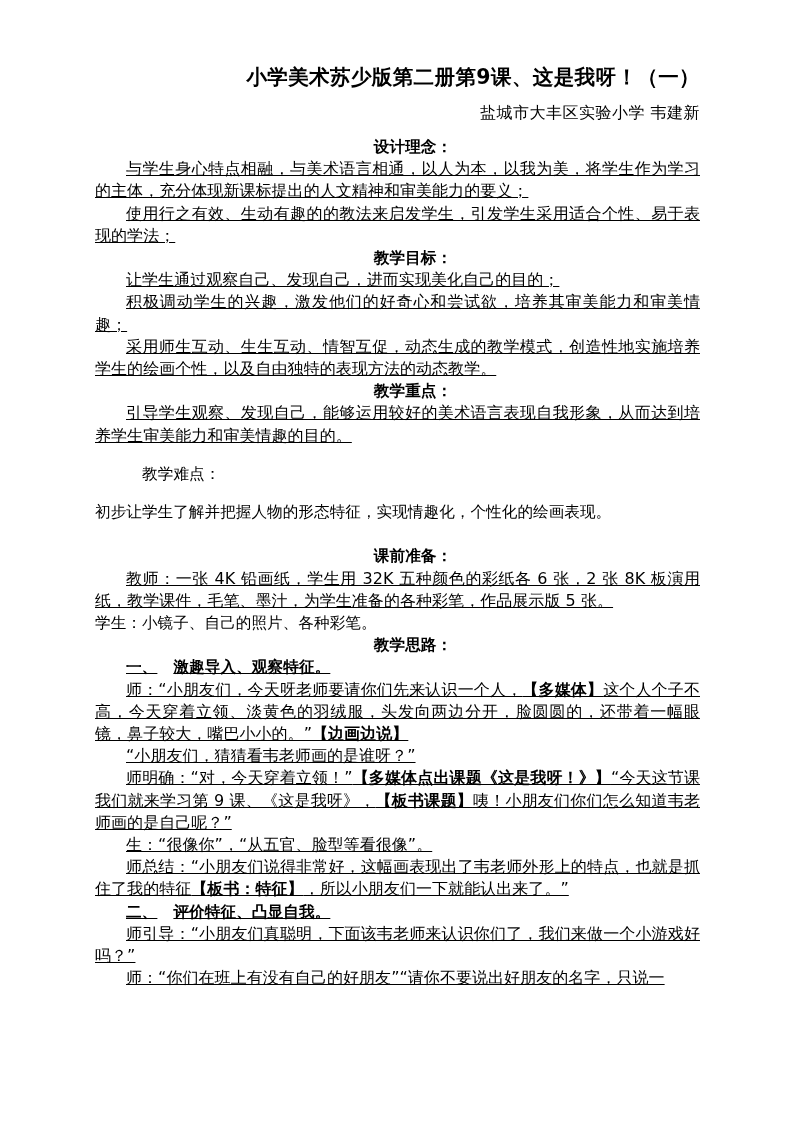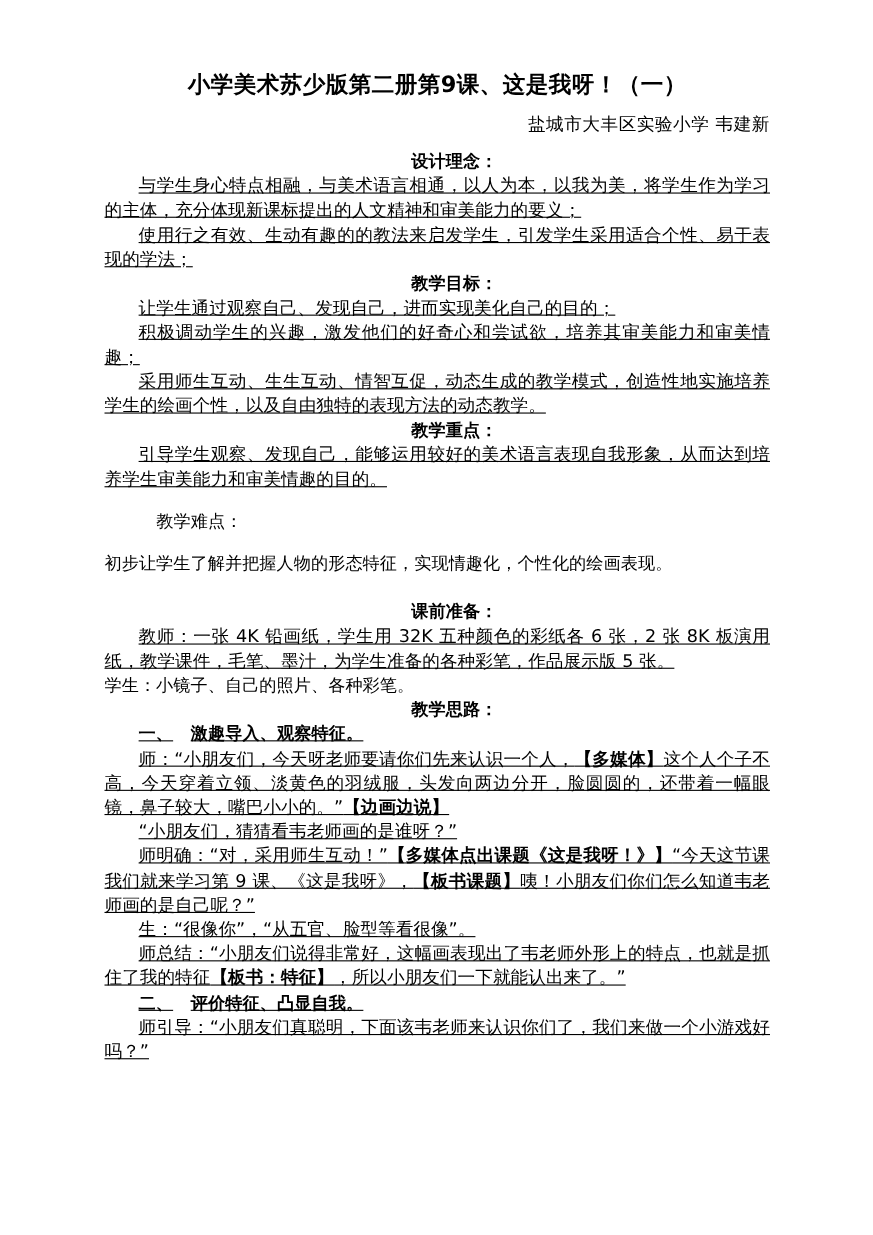--- a/index.html
+++ b/index.html
@@ -16,21 +16,21 @@
   }
   .page {
     position: relative;
     width: 794px;
     height: 1123px;
     background: #ffffff;
     box-sizing: border-box;
     padding: 62px 94px 0 95px;
   }
   .doc-title {
-    text-align: center;
+    text-align: right;
     font-weight: bold;
     font-size: 20.5px;
     line-height: 30px;
     letter-spacing: 0.4px;
     margin: 0 0 6px 0;
     white-space: nowrap;
   }
   .doc-author {
     text-align: right;
     font-size: 16px;
@@ -121,25 +121,26 @@
   <p class="para-flush">学生：小镜子、自己的照片、各种彩笔。</p>
 
   <div class="section-head">教学思路：</div>
 
   <div class="numbered-head">
     <span>一、</span><span class="gap"></span><span>激趣导入、观察特征。</span>
   </div>
   <div>
       <p class="para"><span>师：“小朋友们，今天呀老师要请你们先来认识一个人，</span><b class="inline">【多媒体】</b><span>这个人个子不高，今天穿着立领、淡黄色的羽绒服，头发向两边分开，脸圆圆的，还带着一幅眼镜，鼻子较大，嘴巴小小的。”</span><b class="inline">【边画边说】</b></p>
       <p class="para"><span>“小朋友们，猜猜看韦老师画的是谁呀？”</span></p>
-      <p class="para"><span>师明确：“对，采用师生互动！”</span><b class="inline">【多媒体点出课题《这是我呀！》】</b><span>“今天这节课我们就来学习第 9 课、《这是我呀》，</span><b class="inline">【板书课题】</b><span>咦！小朋友们你们怎么知道韦老师画的是自己呢？”</span></p>
+      <p class="para"><span>师明确：“对，今天穿着立领！”</span><b class="inline">【多媒体点出课题《这是我呀！》】</b><span>“今天这节课我们就来学习第 9 课、《这是我呀》，</span><b class="inline">【板书课题】</b><span>咦！小朋友们你们怎么知道韦老师画的是自己呢？”</span></p>
       <p class="para"><span>生：“很像你”，“从五官、脸型等看很像”。</span></p>
       <p class="para"><span>师总结：“小朋友们说得非常好，这幅画表现出了韦老师外形上的特点，也就是抓住了我的特征</span><b class="inline">【板书：特征】</b><span>，所以小朋友们一下就能认出来了。”</span></p>
     </div>
 
   <div class="numbered-head">
     <span>二、</span><span class="gap"></span><span>评价特征、凸显自我。</span>
   </div>
   <div>
       <p class="para"><span>师引导：“小朋友们真聪明，下面该韦老师来认识你们了，我们来做一个小游戏好吗？”</span></p>
+      <p class="para"><span>师：“你们在班上有没有自己的好朋友”“请你不要说出好朋友的名字，只说一</span></p>
     </div>
 
 </div>
 
 </body></html>

